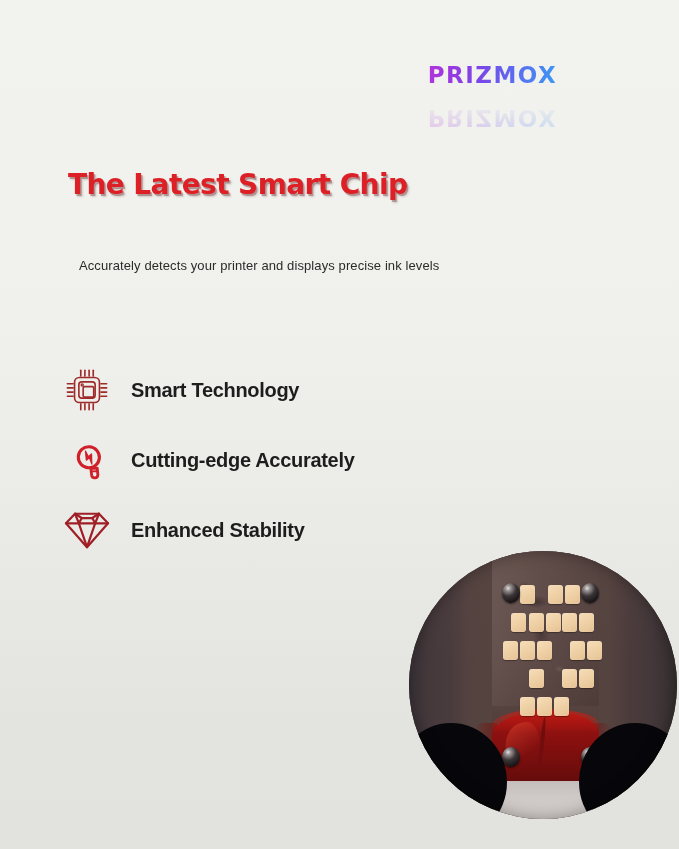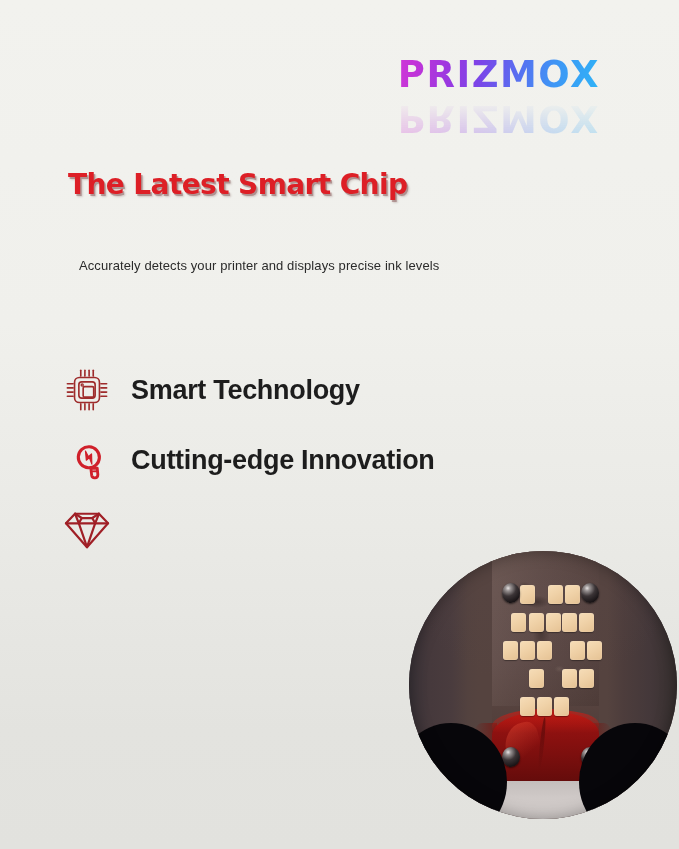--- a/index.html
+++ b/index.html
@@ -25,31 +25,31 @@
   
   #brand-logo-block {
     position: absolute;
     left: 385px;
     top: 55px;
     width: 215px;
     height: 90px;
   }
   .logo-text {
     font-family: "DejaVu Sans", sans-serif;
-    font-size: 37px;
+    font-size: 23px;
     font-weight: bold;
     letter-spacing: 1.5px;
     line-height: 40px;
     background: linear-gradient(100deg, #d83ad8 0%, #c234d8 14%, #9b38e0 30%, #7b45e8 44%, #5a6cf0 60%, #3e96f5 78%, #2fb4f7 100%);
     -webkit-background-clip: text;
     background-clip: text;
     color: transparent;
     -webkit-text-fill-color: transparent;
     white-space: nowrap;
-    text-align: right;
+    text-align: center;
   }
   #logo-reflection {
     margin-top: 3px;
     transform: scaleY(-1);
     opacity: 0.30;
     -webkit-mask-image: linear-gradient(to top, rgba(0,0,0,0) 8%, rgba(0,0,0,0.85) 92%);
     mask-image: linear-gradient(to top, rgba(0,0,0,0) 8%, rgba(0,0,0,0.85) 92%);
     filter: blur(0.4px);
   }
 
@@ -95,21 +95,21 @@
   .feature-icon {
     width: 62px;
     min-width: 62px;
     height: 60px;
     display: flex;
     align-items: center;
     justify-content: center;
   }
   .feature-label {
     font-family: "Liberation Sans", sans-serif;
-    font-size: 27px;
+    font-size: 20px;
     font-weight: bold;
     color: #1d1d1d;
     letter-spacing: -0.3px;
     white-space: nowrap;
     padding-left: 13px;
   }
 
   
   #product-photo {
     position: absolute;
@@ -280,35 +280,36 @@
       <div class="feature-icon">
         <svg width="44" height="44" viewBox="0 0 48 48" aria-hidden="true">
           <g transform="rotate(-42 26 21)">
             <circle cx="26" cy="21" r="11.5" fill="none" stroke="#d0202a" stroke-width="3.4"></circle>
             <path d="M19.5 31.5 L15.2 37.6 a3.4 3.4 0 0 0 5.4 4.1 L24.9 35.9 Z" fill="none" stroke="#d0202a" stroke-width="3.1" stroke-linejoin="round"></path>
             <line x1="17.8" y1="34.4" x2="22.4" y2="38.2" stroke="#d0202a" stroke-width="2.1"></line>
             <path d="M27.8 13.5 L21.8 21.6 L26.2 21.6 L23.4 28.8 L30.6 20.3 L26.0 20.3 Z" fill="#d0202a" stroke="#d0202a" stroke-width="1.3" stroke-linejoin="round"></path>
           </g>
         </svg>
       </div>
-      <div class="feature-label">Cutting-edge Innovation</div>
+      <div class="feature-label">Cutting-edge Accurately</div>
     </div>
 
     <div class="feature-row">
       <div class="feature-icon">
         <svg width="50" height="44" viewBox="0 0 52 46" aria-hidden="true">
           <g fill="none" stroke="#a01f26" stroke-width="2.3" stroke-linejoin="round" stroke-linecap="round">
             <path d="M4 16 L13.5 6 L38.5 6 L48 16 L26 41 Z"></path>
             <path d="M4 16 L48 16"></path>
             <path d="M13.5 6 L17.5 16 L26 41 L34.5 16 L38.5 6"></path>
             <path d="M17.5 16 L20.5 10.5 L31.5 10.5 L34.5 16"></path>
             <path d="M13.5 6 L20.5 10.5 M38.5 6 L31.5 10.5"></path>
           </g>
         </svg>
       </div>
+      <div class="feature-label">Enhanced Stability</div>
     </div>
 
   </div>
 
   <div id="product-photo">
     <div class="photo-layer" id="photo-bg"></div>
     <div class="photo-layer" id="chip-body"></div>
     <div class="photo-layer" id="chip-texture"></div>
     <div class="photo-layer" id="chip-gloss"></div>
 

